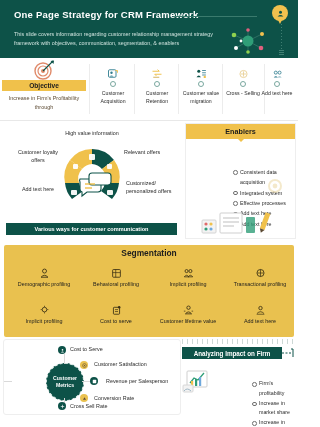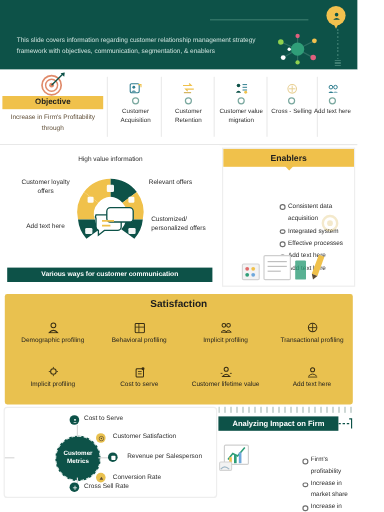--- a/index.html
+++ b/index.html
@@ -110,20 +110,21 @@
   .imp-list li:before{content:"";position:absolute;left:0;top:3px;width:2.6px;height:2.6px;
     border:0.7px solid #6f6f6f;border-radius:50%;}
   .imp-art{position:absolute;left:0px;top:30px;width:28px;height:24px;}
 </style>
 </head>
 <body>
 
 <div class="slide">
 
   <div class="header">
+    <div class="hdr-title">One Page Strategy for CRM Framework</div>
     <div class="hdr-rule"></div>
     <div class="hdr-sub">This slide covers information regarding customer relationship management strategy framework with objectives, communication, segmentation, &amp; enablers</div>
 
     <svg class="hdr-net" viewBox="0 0 44 28">
       <g stroke="#2f6f63" stroke-width="1" fill="none">
         <line x1="22" y1="14" x2="8" y2="8"></line>
           <line x1="22" y1="14" x2="36" y2="7"></line>
         <line x1="22" y1="14" x2="10" y2="21"></line>
           <line x1="22" y1="14" x2="35" y2="21"></line>
         <line x1="22" y1="14" x2="22" y2="3"></line>
@@ -297,21 +298,21 @@
         <rect x="48" y="6" width="9" height="16" rx="1" fill="#2f9e78" opacity=".8"></rect>
         <g transform="rotate(20 68 12)">
           <rect x="64" y="2" width="5" height="17" fill="#f0c14b"></rect>
           <path d="M64 19 l2.5 4 l2.5 -4 z" fill="#5c4a33"></path>
         </g>
       </svg>
     </div>
   </div>
 
   <div class="segbox">
-    <div class="seg-title">Satisfaction</div>
+    <div class="seg-title">Segmentation</div>
 
     <div class="seg-cell" style="left:8px;top:18px">
       <div class="ic">
         <svg viewBox="0 0 14 13" width="11" height="10">
             <circle cx="7" cy="4" r="2.6" fill="none" stroke="#3a2f13" stroke-width="1.1"></circle>
             <path d="M2.5 12 Q7 7 11.5 12 Z" fill="none" stroke="#3a2f13" stroke-width="1.1"></path>
           </svg>
       </div>
       <div class="lb">Demographic profiling</div>
     </div>

